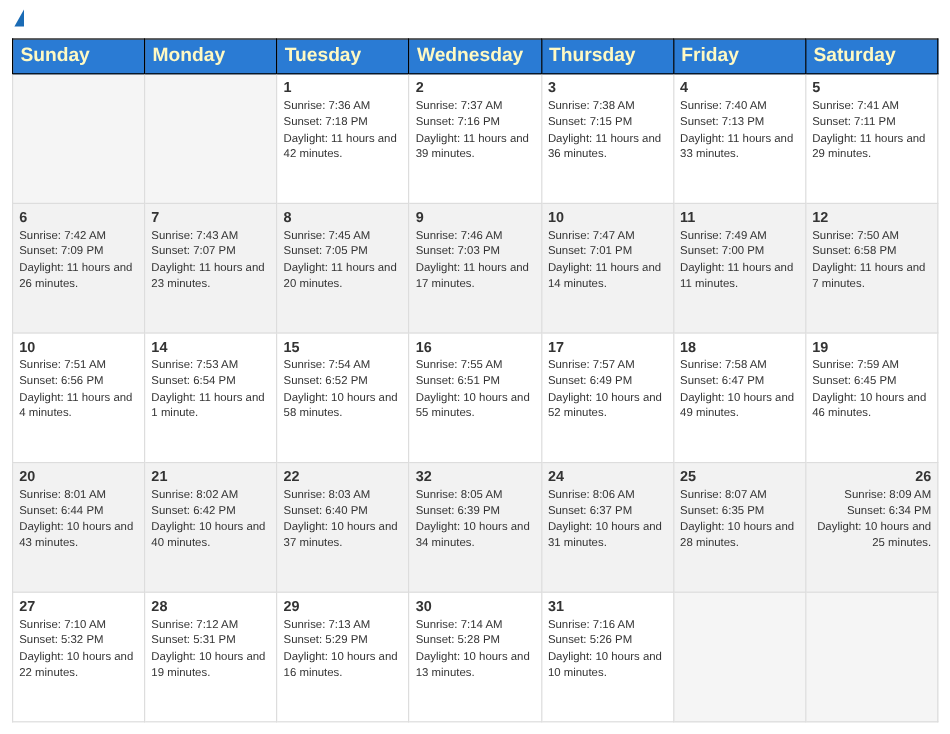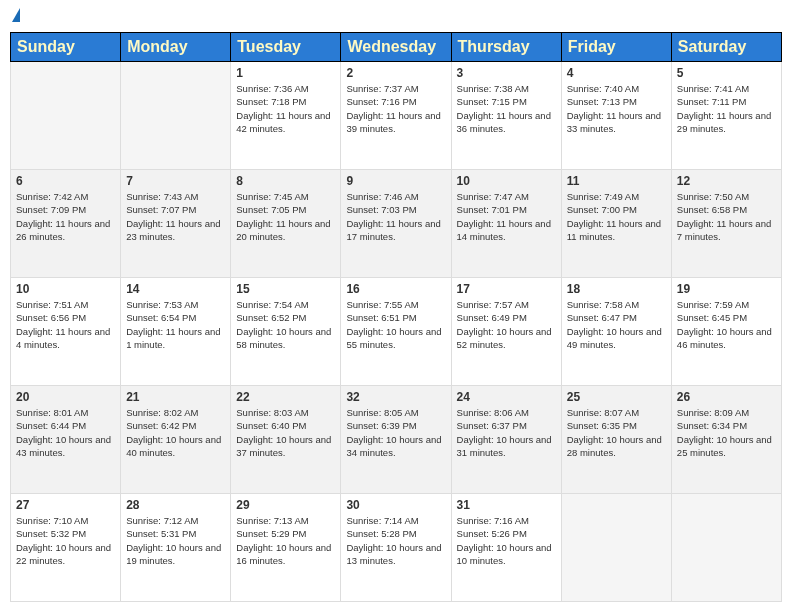--- a/index.html
+++ b/index.html
@@ -241,21 +241,21 @@
             <div class="day-info">Sunrise: 8:05 AM<br>Sunset: 6:39 PM<br>Daylight: 10 hours and 34 minutes.</div>
           </td>
           <td style="background: rgb(242, 242, 242);">
             <span class="day-number">24</span>
             <div class="day-info">Sunrise: 8:06 AM<br>Sunset: 6:37 PM<br>Daylight: 10 hours and 31 minutes.</div>
           </td>
           <td style="background: rgb(242, 242, 242);">
             <span class="day-number">25</span>
             <div class="day-info">Sunrise: 8:07 AM<br>Sunset: 6:35 PM<br>Daylight: 10 hours and 28 minutes.</div>
           </td>
-          <td style="background: rgb(242, 242, 242);">
+          <td style="background: rgb(242, 242, 242); text-align: right;">
             <span class="day-number">26</span>
             <div class="day-info">Sunrise: 8:09 AM<br>Sunset: 6:34 PM<br>Daylight: 10 hours and 25 minutes.</div>
           </td>
         </tr>
         <tr>
           <td style="background: rgb(255, 255, 255); margin-left: 42px;">
             <span class="day-number">27</span>
             <div class="day-info">Sunrise: 7:10 AM<br>Sunset: 5:32 PM<br>Daylight: 10 hours and 22 minutes.</div>
           </td>
           <td style="background: rgb(255, 255, 255);">

